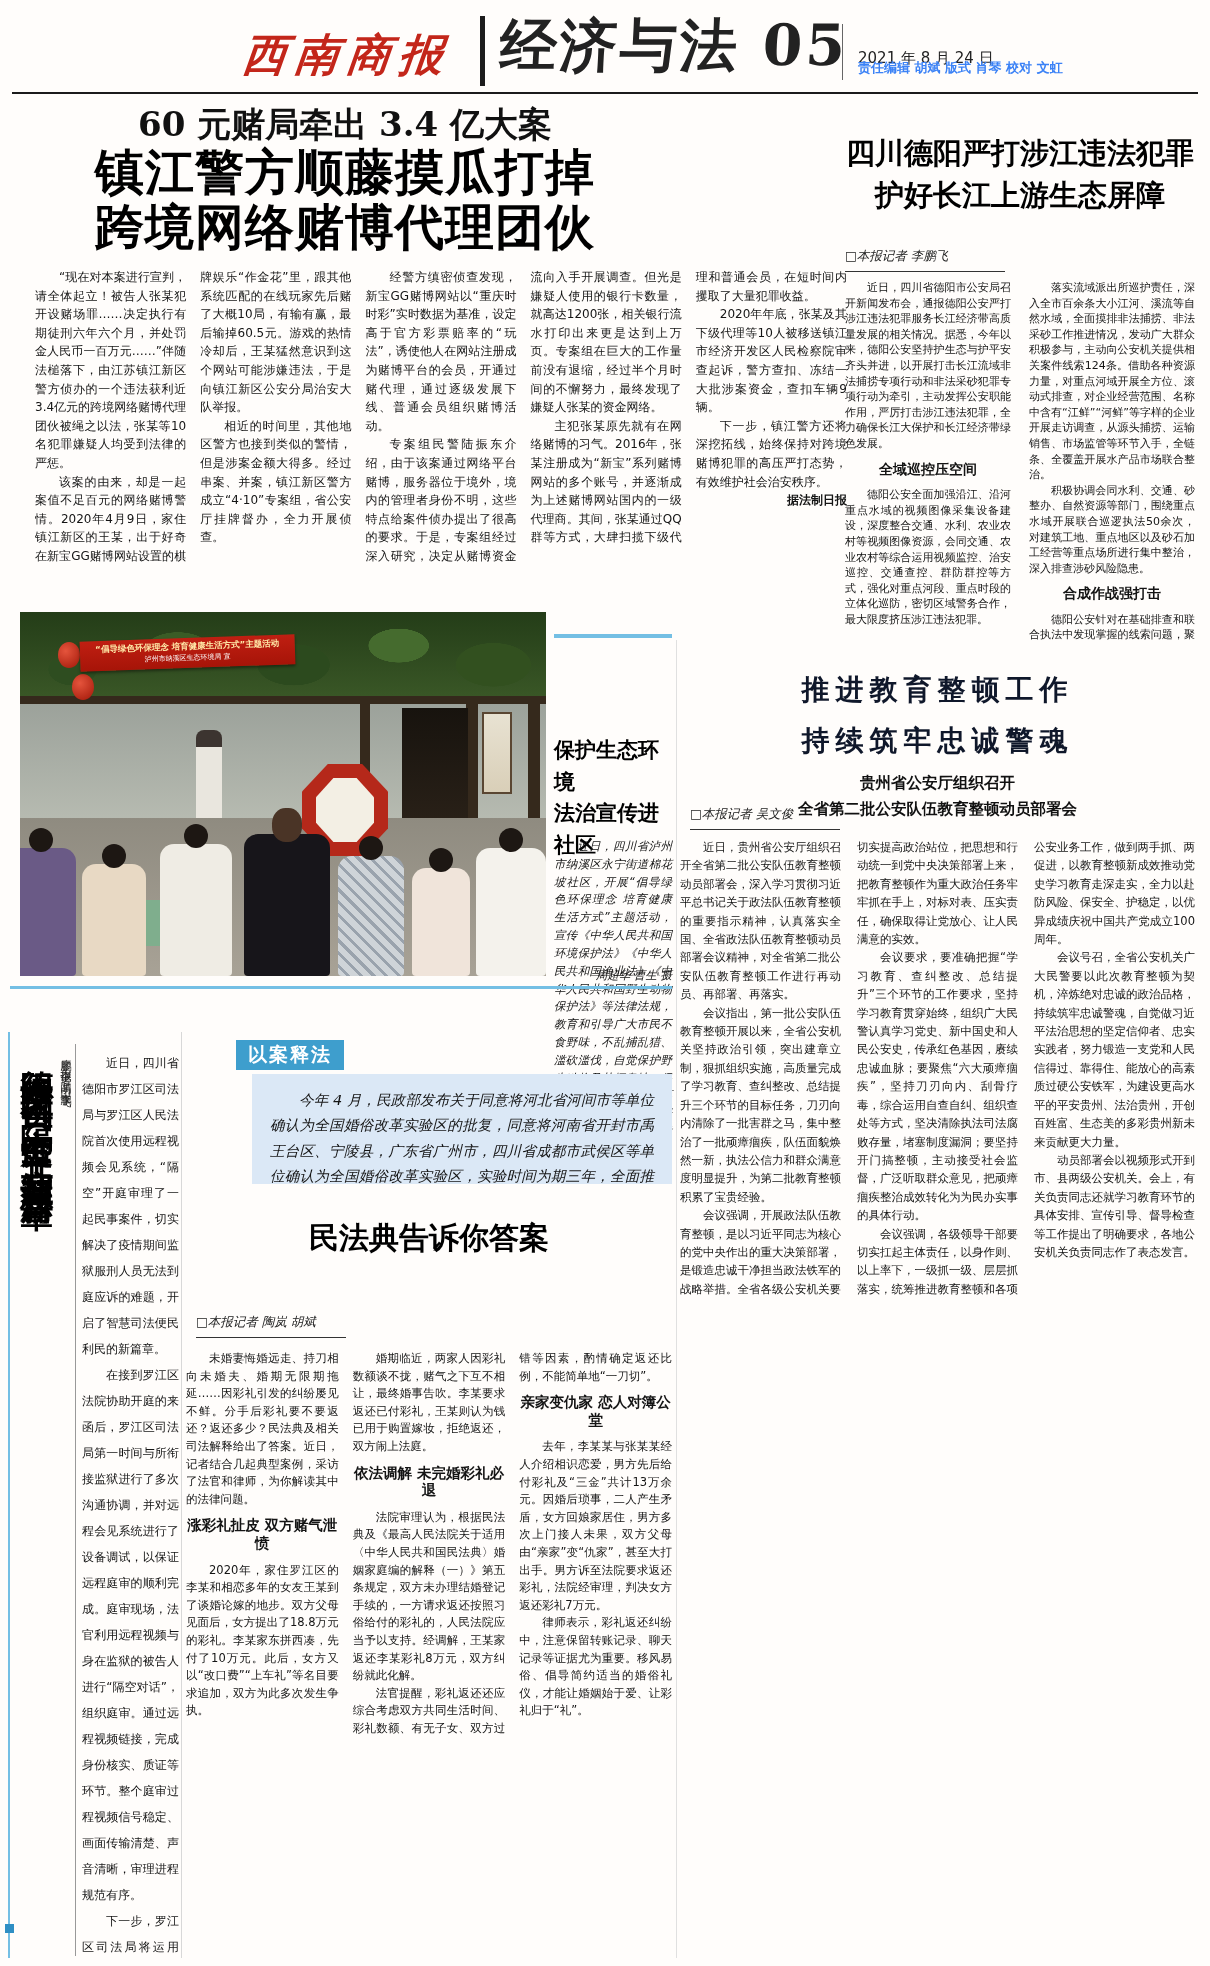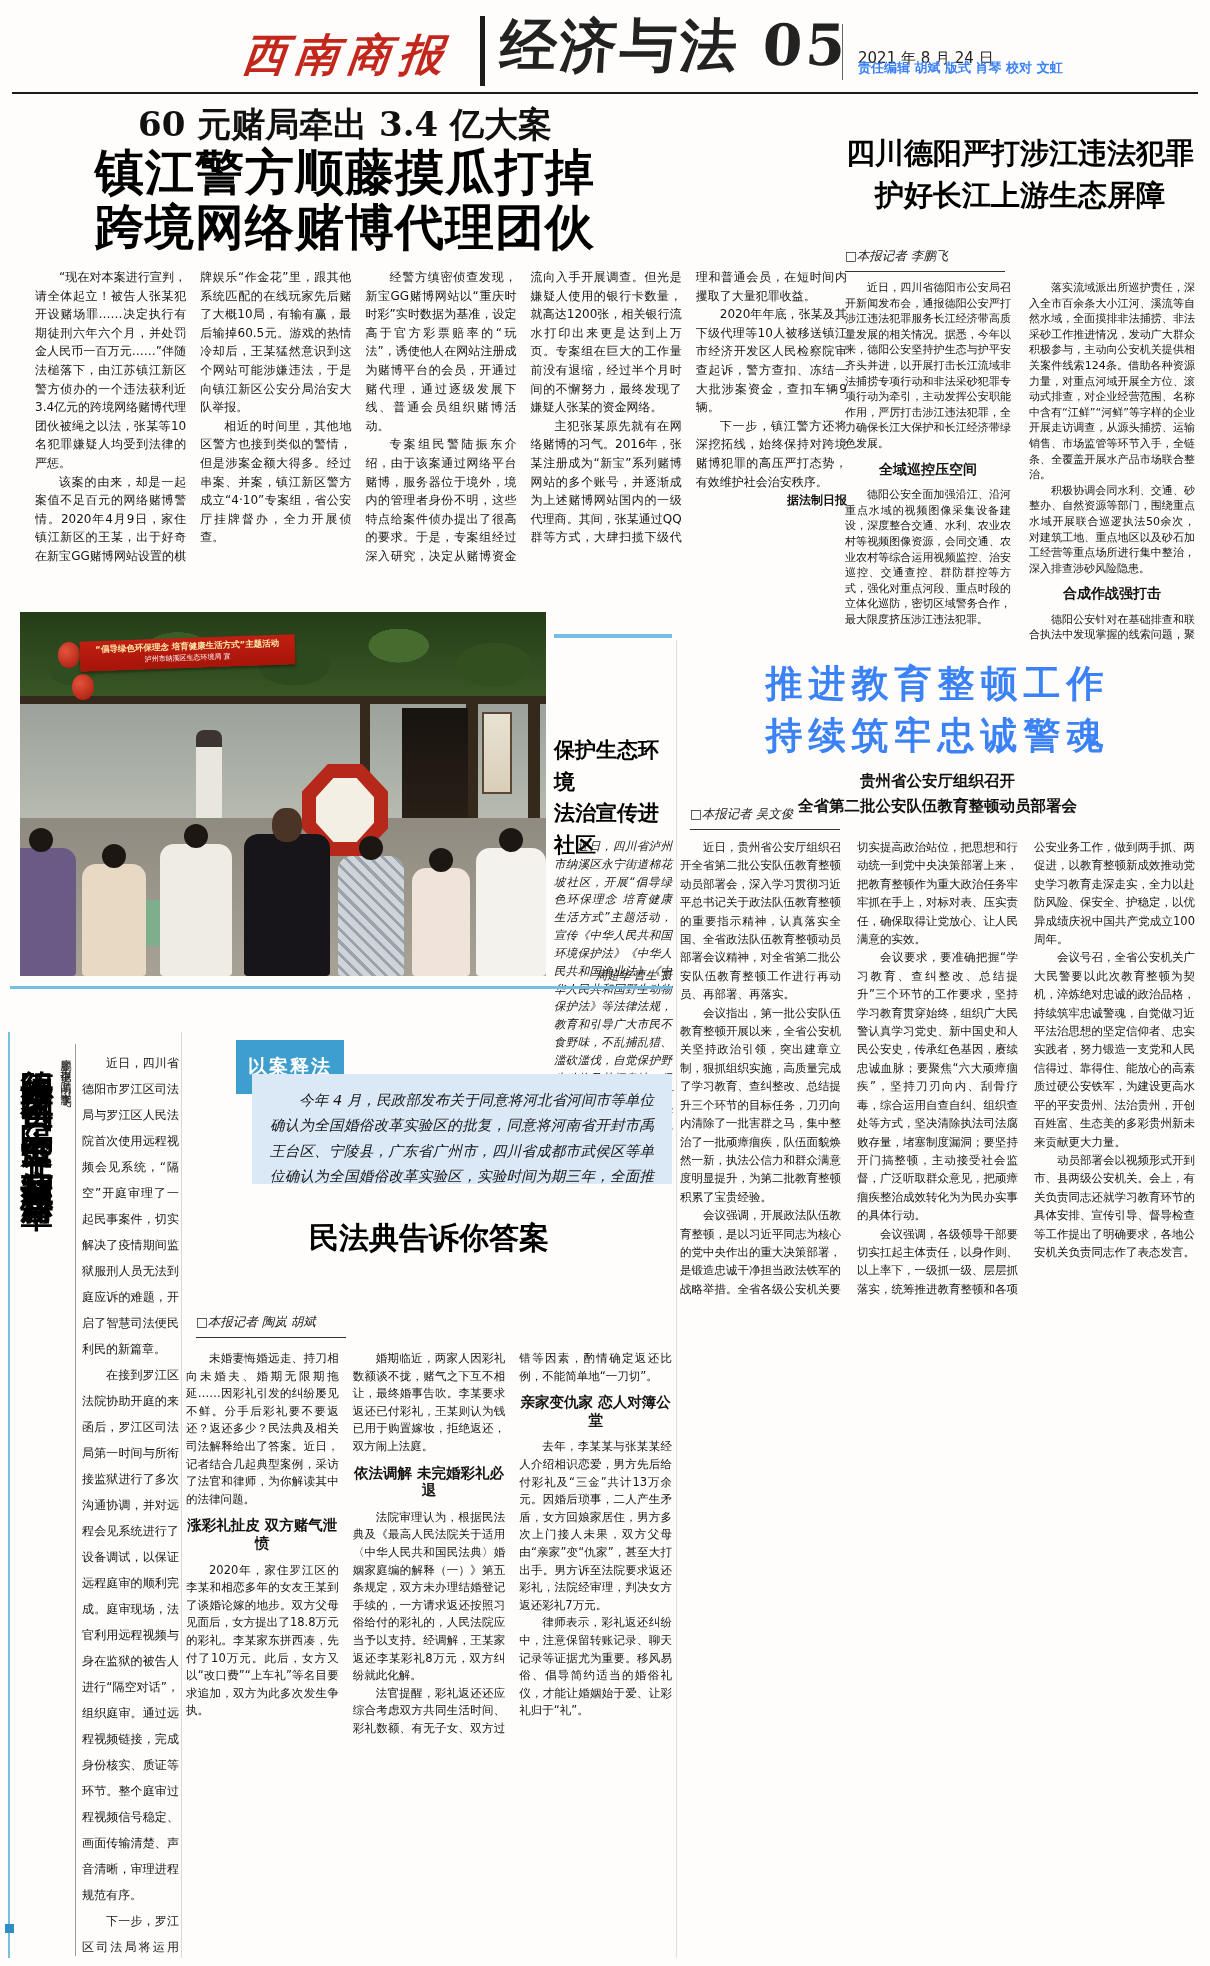--- a/index.html
+++ b/index.html
@@ -39,40 +39,40 @@
   
   .left-blue-rule{left:8px;top:1032px;width:2px;height:926px;background:#74bfe4;}
   .blue-dot{left:5px;top:1924px;width:9px;height:9px;background:#2f8fc4;}
   .v-headline{left:14px;top:1044px;height:912px;writing-mode:vertical-rl;font-family:"DejaVu Serif",serif;
               font-weight:900;font-size:33px;letter-spacing:4px;color:#000;}
   .v-byline{left:57px;top:1050px;height:300px;writing-mode:vertical-rl;font-size:11px;letter-spacing:2px;color:#222;}
   .v-rule{left:75px;top:1044px;width:1px;height:912px;background:#999;}
   .court-body{left:82px;top:1050px;width:97px;height:908px;font-size:12px;line-height:26px;overflow:hidden;}
   
   .mid-rule{left:181px;top:1032px;width:1px;height:926px;background:#d8d8d8;}
-  .case-tab{left:236px;top:1040px;padding:14px 12px;background:#3e9ecd;color:#fff;font-weight:bold;
+  .case-tab{left:236px;top:1040px;padding:2px 12px;background:#3e9ecd;color:#fff;font-weight:bold;
             font-size:19px;letter-spacing:2px;font-family:"DejaVu Serif",serif;}
   .case-box{left:252px;top:1074px;width:384px;height:82px;background:#dbe8f6;padding:14px 18px;
             font-size:14.5px;line-height:1.75;font-style:italic;text-align:justify;text-indent:2em;overflow:hidden;}
   .bride-headline{left:186px;top:1218px;width:486px;text-align:center;font-family:"DejaVu Serif",serif;
                   font-weight:900;font-size:30px;line-height:1.35;color:#000;}
   .byline{font-size:12.5px;font-style:italic;border-bottom:1.5px solid #333;padding-bottom:6px;color:#222;}
   .bride-byline{left:196px;top:1314px;width:150px;}
   .bride-body{left:186px;top:1350px;width:486px;height:608px;column-count:3;column-gap:14px;
               font-size:11.5px;line-height:17.6px;overflow:hidden;}
   
   .right-rule{left:676px;top:640px;width:1px;height:1318px;background:#e0e0e0;}
   .deyang-headline{left:845px;top:132px;width:350px;text-align:center;font-family:"DejaVu Serif",serif;
                    font-weight:900;font-size:29px;line-height:1.45;color:#000;}
   .deyang-byline{left:845px;top:248px;width:160px;}
   .deyang-body{left:845px;top:280px;width:350px;height:378px;column-count:2;column-gap:18px;
                font-size:11px;line-height:15.6px;overflow:hidden;}
   .deyang-body .sub{font-size:14px;margin:10px 0;}
   .gz-head{left:680px;top:658px;width:515px;text-align:center;}
-  .gz-h1{font-family:"DejaVu Serif",serif;font-weight:900;font-size:37px;letter-spacing:6px;line-height:1.4;color:#3b82f6;margin:0;}
+  .gz-h1{font-family:"DejaVu Serif",serif;font-weight:900;font-size:28px;letter-spacing:6px;line-height:1.4;color:#0f172a;margin:12px;}
   .gz-sub{font-weight:bold;font-size:15.5px;margin-top:8px;line-height:1.5;color:#111;}
   .gz-byline{left:690px;top:806px;width:150px;}
   .gz-body{left:680px;top:838px;width:515px;height:1120px;column-count:3;column-gap:16px;
            font-size:11.5px;line-height:18.4px;overflow:hidden;}
   
   .ph{position:absolute;}
   .foliage{left:0;top:0;width:526px;height:96px;
     background:radial-gradient(40px 26px at 10% 60%,#2e4d20 60%,transparent 61%),
                radial-gradient(55px 30px at 30% 40%,#3a5c26 60%,transparent 61%),
                radial-gradient(60px 34px at 52% 55%,#2c4a1e 60%,transparent 61%),

